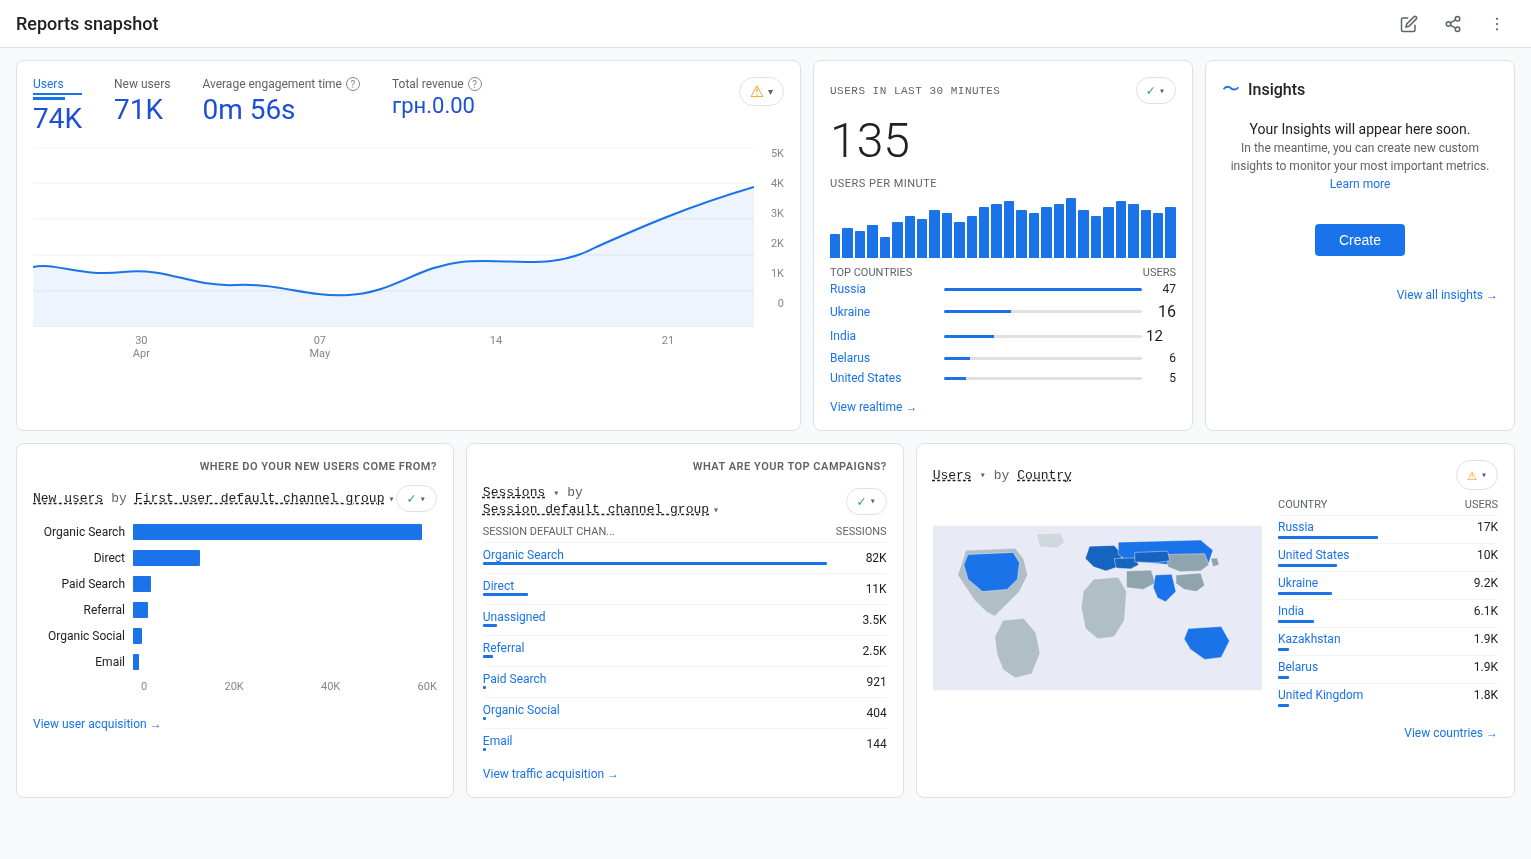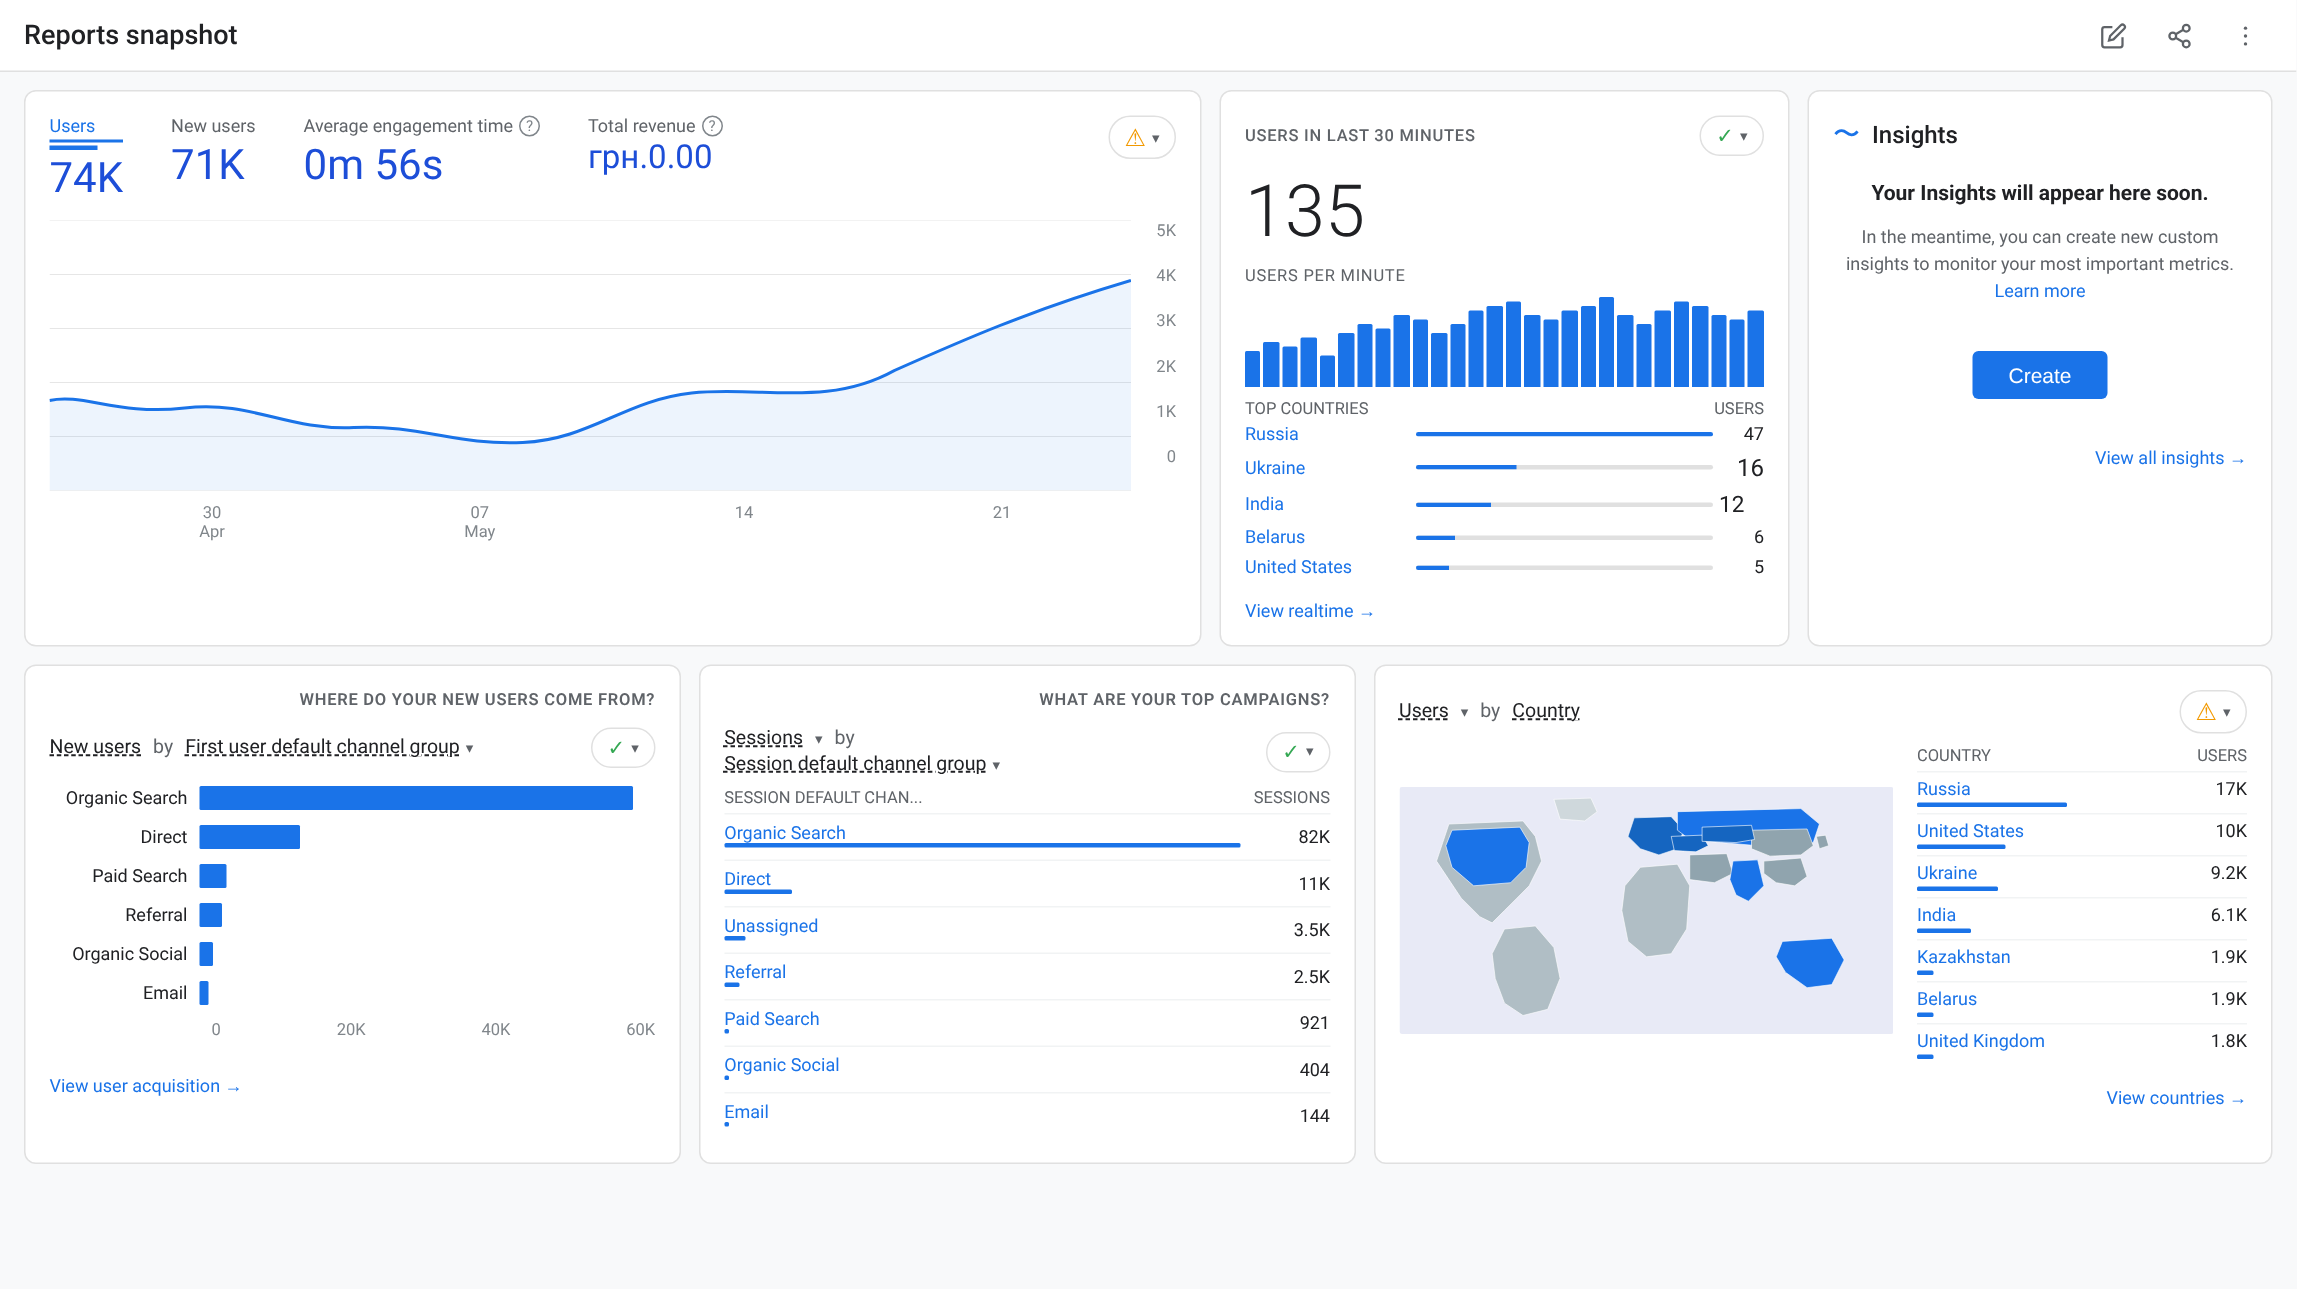--- a/index.html
+++ b/index.html
@@ -25,21 +25,21 @@
     .card {
       background: #fff; border-radius: 8px; border: 1px solid #e0e0e0;
       padding: 16px; overflow: hidden;
     }
     
     
     .card-users { flex: 1; min-width: 0; }
     .card-realtime { width: 380px; flex-shrink: 0; }
     .card-insights { width: 310px; flex-shrink: 0; }
     
-    .card-header { display: flex; align-items: center; justify-content: space-between; margin-bottom: 8px; }
+    .card-header { display: flex; align-items: center; justify-content: space-between; margin-bottom: 8px; font-family: Liberation Mono, monospace; }
     .card-title { font-size: 11px; font-weight: 500; color: #5f6368; text-transform: uppercase; letter-spacing: 0.5px; }
     
     .metrics-row { display: flex; gap: 32px; margin-bottom: 12px; }
     .metric { display: flex; flex-direction: column; }
     .metric-label { font-size: 12px; color: #5f6368; display: flex; align-items: center; gap: 4px; }
     .metric-label.active { color: #1a73e8; border-bottom: 2px solid #1a73e8; padding-bottom: 2px; }
     .metric-value { font-size: 28px; font-weight: 400; color: #1d4ed8; margin-top: 2px; }
     
     .status-pill {
       display: flex; align-items: center; gap: 4px;
@@ -67,21 +67,21 @@
     
     .view-link {
       display: flex; align-items: center; gap: 4px; color: #1a73e8;
       font-size: 12px; cursor: pointer; text-decoration: none; margin-top: 12px;
     }
     
     
     .insights-header { display: flex; align-items: center; gap: 8px; font-size: 16px; font-weight: 500; }
     .insights-icon { color: #1a73e8; font-size: 18px; }
     .insights-body { text-align: center; padding: 20px 0; }
-    .insights-body .main-msg { font-size: 14px; font-weight: 700; margin-bottom: 12px; }
+    .insights-body .main-msg { font-size: 14px; font-weight: 400; margin-bottom: 2px; }
     .insights-body .sub-msg { font-size: 12px; color: #5f6368; line-height: 1.5; }
     .insights-body .learn-link { color: #1a73e8; cursor: pointer; }
     .create-btn {
       background: #1a73e8; color: #fff; border: none; border-radius: 4px;
       padding: 8px 24px; font-size: 14px; cursor: pointer; margin-top: 16px;
     }
     .view-all-link { text-align: right; margin-top: 12px; }
     
     
     .card-acquisition { flex: 1; min-width: 0; }
@@ -486,20 +486,23 @@
           </div>
           <div class="camp-row">
             <div style="flex: 1 1 0%;">
               <div class="camp-name">Email</div>
               <div class="camp-bar" style="width: 1%;"></div>
             </div>
             <div class="camp-value">144</div>
           </div>
         </div>
 
+      <a class="view-link" style="margin-top:8px;">
+        <span>View traffic acquisition →</span>
+      </a>
     </div>
 
     <div class="card card-map">
       <div class="card-header" style="margin-bottom:8px;">
         <div class="dropdown-header">
           <span class="underline">Users</span>
           <span class="chevron" style="margin:0 4px;">▾</span>
           <span style="color:#5f6368; margin-right:4px;">by</span>
           <span class="underline">Country</span>
         </div>

